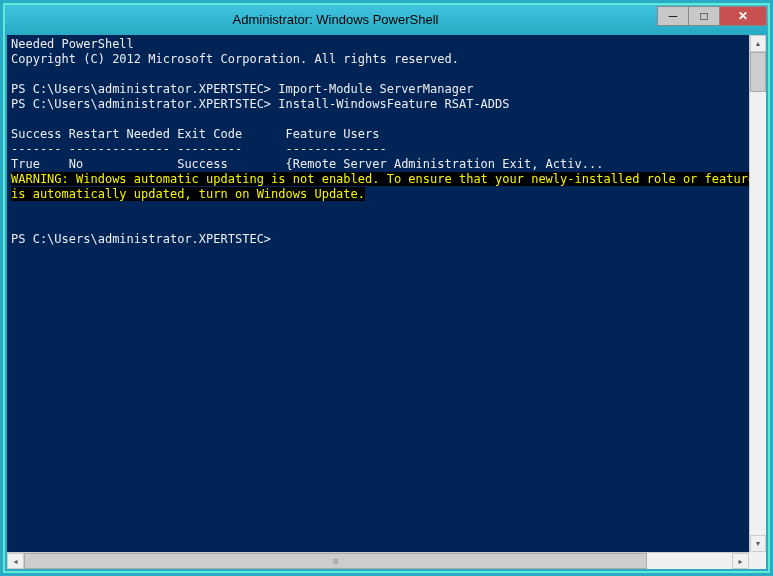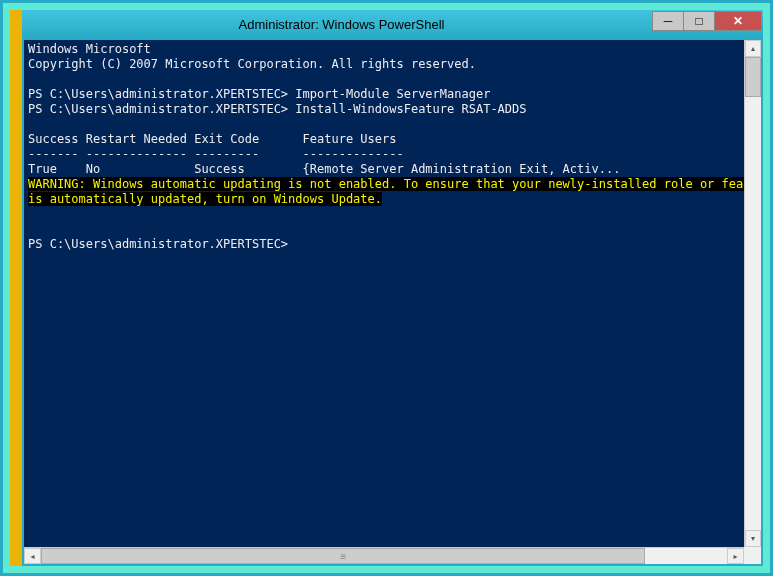--- a/index.html
+++ b/index.html
@@ -8,24 +8,23 @@
     height: 576px;
     background: #29abc5;
     font-family: "Segoe UI", Tahoma, sans-serif;
     overflow: hidden;
     padding: 3px;
   }
   .window {
     width: 100%;
     height: 100%;
     background: #eab308;
-    border: 7px solid #5eead4;
+    border: 2px solid #5eead4;
     display: flex;
     flex-direction: column;
-    padding-left: 12px;
   }
   .titlebar {
     height: 28px;
     background: linear-gradient(#3fc3df, #29abc5);
     display: flex;
     align-items: center;
     padding-left: 8px;
   }
   .titlebar-title {
     flex: 1;
@@ -179,22 +178,22 @@
           <span>□</span>
         </div>
       <div class="titlebar-btn close">
           <span>✕</span>
         </div>
     </div>
   </div>
 
   <div class="window-body">
     <div class="console-area">
-      <div class="console"><span>Windows Microsoft</span>
-<span>Copyright (C) 2007 Microsoft Corporation. All rights reserved.</span>
+      <div class="console"><span>Needed PowerShell</span>
+<span>Copyright (C) 2012 Microsoft Corporation. All rights reserved.</span>
 
 <span>PS C:\Users\administrator.XPERTSTEC&gt;</span> <span>Import-Module ServerManager</span>
 <span>PS C:\Users\administrator.XPERTSTEC&gt;</span> <span>Install-WindowsFeature RSAT-ADDS</span>
 
 <span>Success Restart Needed Exit Code      Feature Users</span>
 <span>------- -------------- ---------      --------------</span>
 <span>True    No             Success        {Remote Server Administration Exit, Activ...</span>
 <span class="warn">WARNING: Windows automatic updating is not enabled. To ensure that your newly-installed role or feature
 is automatically updated, turn on Windows Update.</span>
 

